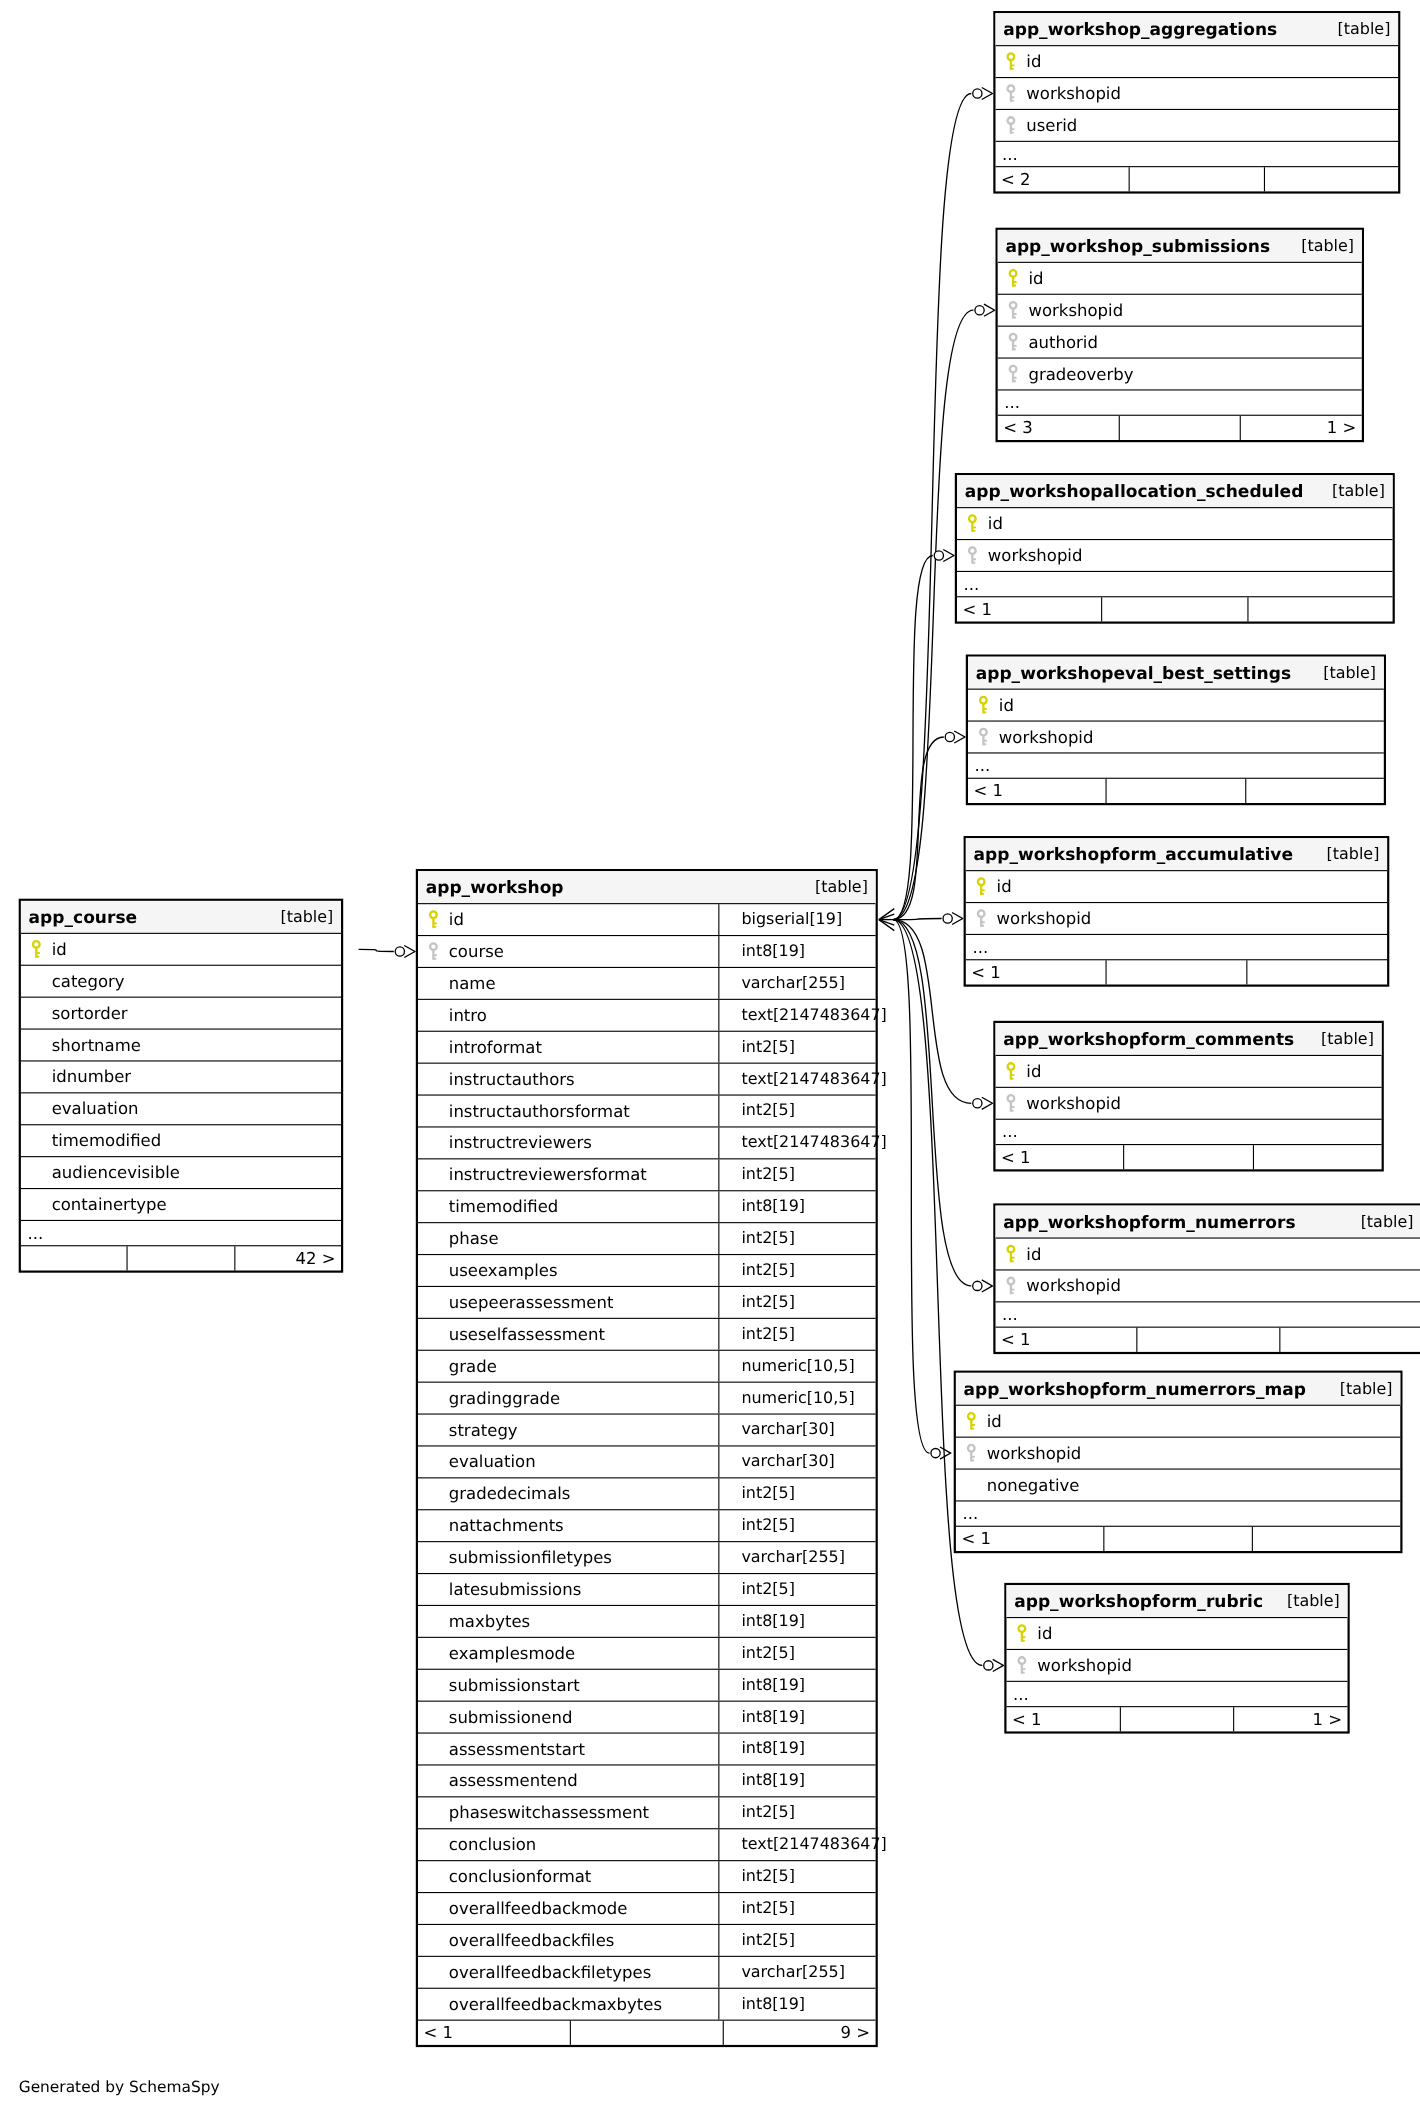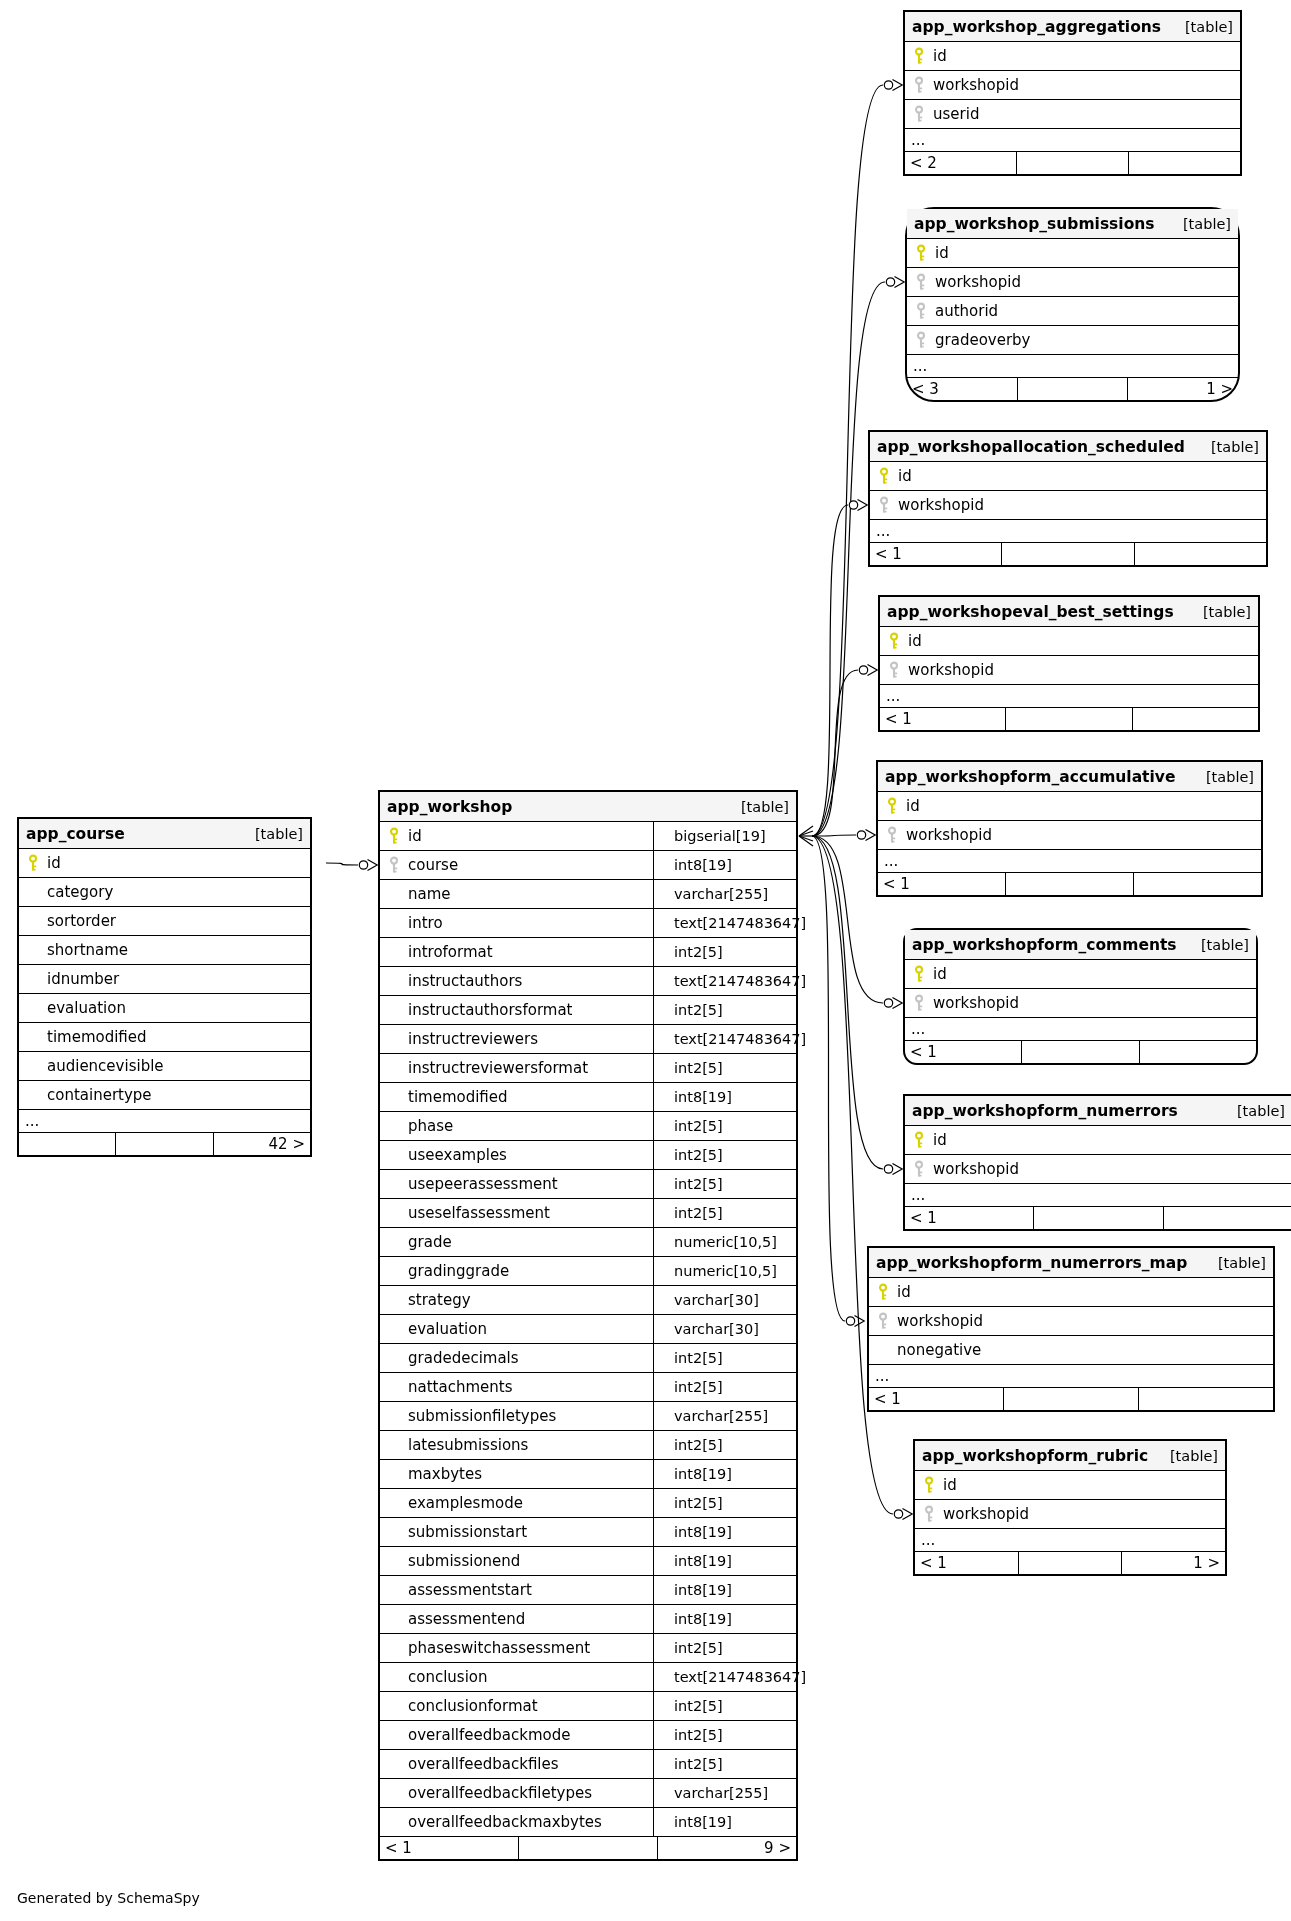--- a/index.html
+++ b/index.html
@@ -313,21 +313,21 @@
         <span class="keyz"></span>
         <span class="cname">overallfeedbackmaxbytes</span>
         <span class="ctype" style="width:143px">int8[19]</span>
       </div>
       <div class="efoot">
         <span class="fc">&lt; 1</span>
         <span class="fc"></span>
         <span class="fc right">9 &gt;</span>
       </div>
     </div>
-    <div class="etable" style="left: 903px; top: 10px; width: 339px;">
+    <div class="etable" style="left: 903px; top: 10px; width: 370px;">
       <div class="ehead">
         <span class="ttl">app_workshop_aggregations</span>
         <span class="tag">[table]</span>
       </div>
       <div class="erow">
         <span class="keyz">
           <svg width="12" height="18" viewBox="0 0 12 18">
             <circle cx="6" cy="4.6" r="3" fill="none" stroke="#d8d200" stroke-width="2.1"></circle>
             <line x1="6" y1="7.6" x2="6" y2="16.6" stroke="#d8d200" stroke-width="2.1"></line>
             <line x1="6" y1="12.4" x2="9.2" y2="12.4" stroke="#d8d200" stroke-width="1.7"></line>
@@ -358,21 +358,21 @@
         </span>
         <span class="cname">userid</span>
       </div>
       <div class="emore">...</div>
       <div class="efoot">
         <span class="fc">&lt; 2</span>
         <span class="fc"></span>
         <span class="fc right"></span>
       </div>
     </div>
-    <div class="etable" style="left: 905px; top: 207px; width: 335px; border-radius: 29px;">
+    <div class="etable" style="left: 905px; top: 207px; width: 335px;">
       <div class="ehead">
         <span class="ttl">app_workshop_submissions</span>
         <span class="tag">[table]</span>
       </div>
       <div class="erow">
         <span class="keyz">
           <svg width="12" height="18" viewBox="0 0 12 18">
             <circle cx="6" cy="4.6" r="3" fill="none" stroke="#d8d200" stroke-width="2.1"></circle>
             <line x1="6" y1="7.6" x2="6" y2="16.6" stroke="#d8d200" stroke-width="2.1"></line>
             <line x1="6" y1="12.4" x2="9.2" y2="12.4" stroke="#d8d200" stroke-width="1.7"></line>
@@ -516,21 +516,21 @@
         </span>
         <span class="cname">workshopid</span>
       </div>
       <div class="emore">...</div>
       <div class="efoot">
         <span class="fc">&lt; 1</span>
         <span class="fc"></span>
         <span class="fc right"></span>
       </div>
     </div>
-    <div class="etable" style="left: 903px; top: 928px; width: 355px; border-radius: 14px;">
+    <div class="etable" style="left: 903px; top: 928px; width: 355px;">
       <div class="ehead">
         <span class="ttl">app_workshopform_comments</span>
         <span class="tag">[table]</span>
       </div>
       <div class="erow">
         <span class="keyz">
           <svg width="12" height="18" viewBox="0 0 12 18">
             <circle cx="6" cy="4.6" r="3" fill="none" stroke="#d8d200" stroke-width="2.1"></circle>
             <line x1="6" y1="7.6" x2="6" y2="16.6" stroke="#d8d200" stroke-width="2.1"></line>
             <line x1="6" y1="12.4" x2="9.2" y2="12.4" stroke="#d8d200" stroke-width="1.7"></line>

